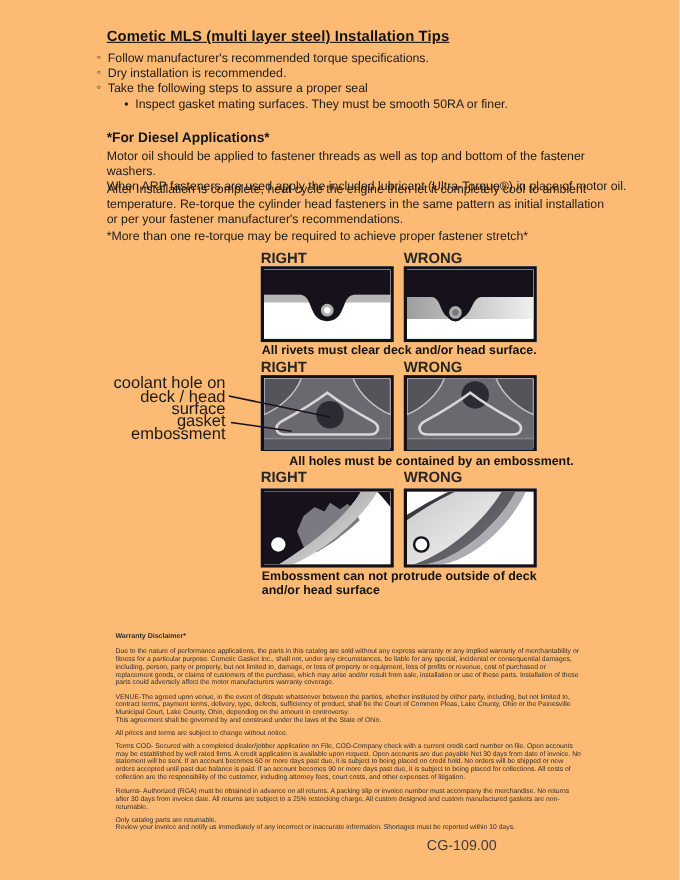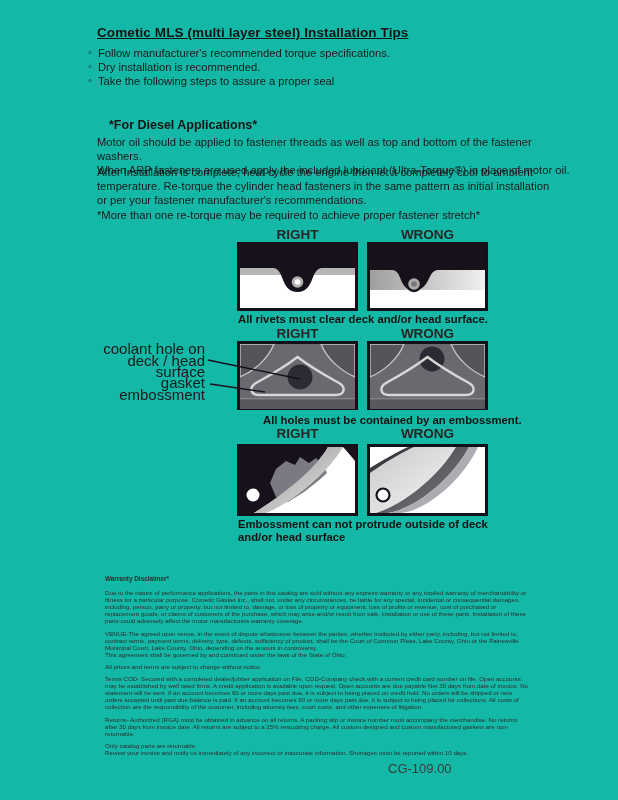--- a/index.html
+++ b/index.html
@@ -1,36 +1,36 @@
 <!DOCTYPE html>
 <html><head>
 <meta charset="utf-8">
 <style>
   html,body { margin:0; padding:0; background:#ffffff; }
   .page {
-    position:relative; width:618px; height:800px; background:#14b8a6;
+    position:relative; width:618px; height:800px; background:#fdba74;
     font-family:"Liberation Sans", sans-serif; color:#1e1e1e; overflow:hidden;
   }
   .abs { position:absolute; }
 
   .title {
     font-size:13.5px; font-weight:bold; text-decoration:underline;
     color:#141414; letter-spacing:0.1px;
   }
 
   .blist { font-size:11.2px; line-height:14px; color:#1a1a1a; }
   .bullet { position:relative; padding-left:10px; }
   .bullet::before { content:"◦"; position:absolute; left:0; top:-1px; font-size:11px; color:#1a1a1a; }
   .bullet.sub { margin-left:25px; }
   .bullet.sub::before { content:"•"; top:0; }
 
   .h2 { font-size:12.5px; font-weight:bold; color:#141414; }
   .para { font-size:11.2px; line-height:14px; white-space:pre-line; width:480px; color:#1a1a1a; }
 
-  .dlabel { width:121px; text-align:center; font-size:13.5px; font-weight:bold; color:#262626; }
+  .dlabel { width:121px; font-size:13.5px; font-weight:bold; color:#262626; }
   .panel { width:121px; height:69px; border:3px solid #131017; box-sizing:border-box; background:#fff; }
   .panel svg { display:block; }
   .caption { font-size:11.3px; font-weight:bold; color:#121212; white-space:pre-line; line-height:12.5px; }
   .annot { font-size:15px; line-height:11.5px; text-align:right; white-space:pre-line; color:#1a1a1a; }
 
   .disc { width:426px; font-size:6.2px; line-height:7.1px; color:#2e2e2e; }
   .disc .dh { font-weight:bold; font-size:6.4px; margin:0 0 7px 0; }
   .disc p { margin:0 0 5px 0; white-space:pre-line; }
 
   .footer-num { font-size:13px; color:#3c3c3c; }
@@ -39,23 +39,24 @@
 <body>
 
 <div class="page">
 
   <div class="abs title" style="left:97px; top:25px;">Cometic MLS (multi layer steel) Installation Tips</div>
 
   <div class="abs blist" style="left:88px; top:46px; width:490px;">
     <div class="bullet">Follow manufacturer's recommended torque specifications.</div>
     <div class="bullet">Dry installation is recommended.</div>
     <div class="bullet">Take the following steps to assure a proper seal</div>
+    <div class="bullet sub">Inspect gasket mating surfaces.  They must be smooth 50RA or finer.</div>
   </div>
 
-  <div class="abs h2" style="left:97px; top:118px;margin-left:12px;">*For Diesel Applications*</div>
+  <div class="abs h2" style="left:97px; top:118px;">*For Diesel Applications*</div>
   <div class="abs para" style="left:97px; top:135px;">Motor oil should be applied to fastener threads as well as top and bottom of the fastener washers.
 When ARP fasteners are used apply the included lubricant (Ultra-Torque®) in place of motor oil.</div>
   <div class="abs para" style="left:97px; top:208px;">*More than one re-torque may be required to achieve proper fastener stretch*</div>
   <div class="abs para" style="left:97px; top:165px;">After Installation is complete, heat cycle the engine then let it completely cool to ambient
 temperature. Re-torque the cylinder head fasteners in the same pattern as initial installation
 or per your fastener manufacturer's recommendations.</div>
 
   <div class="abs dlabel" style="left:237px; top:227px;">RIGHT</div>
   <div class="abs dlabel" style="left:367px; top:227px;">WRONG</div>
 

